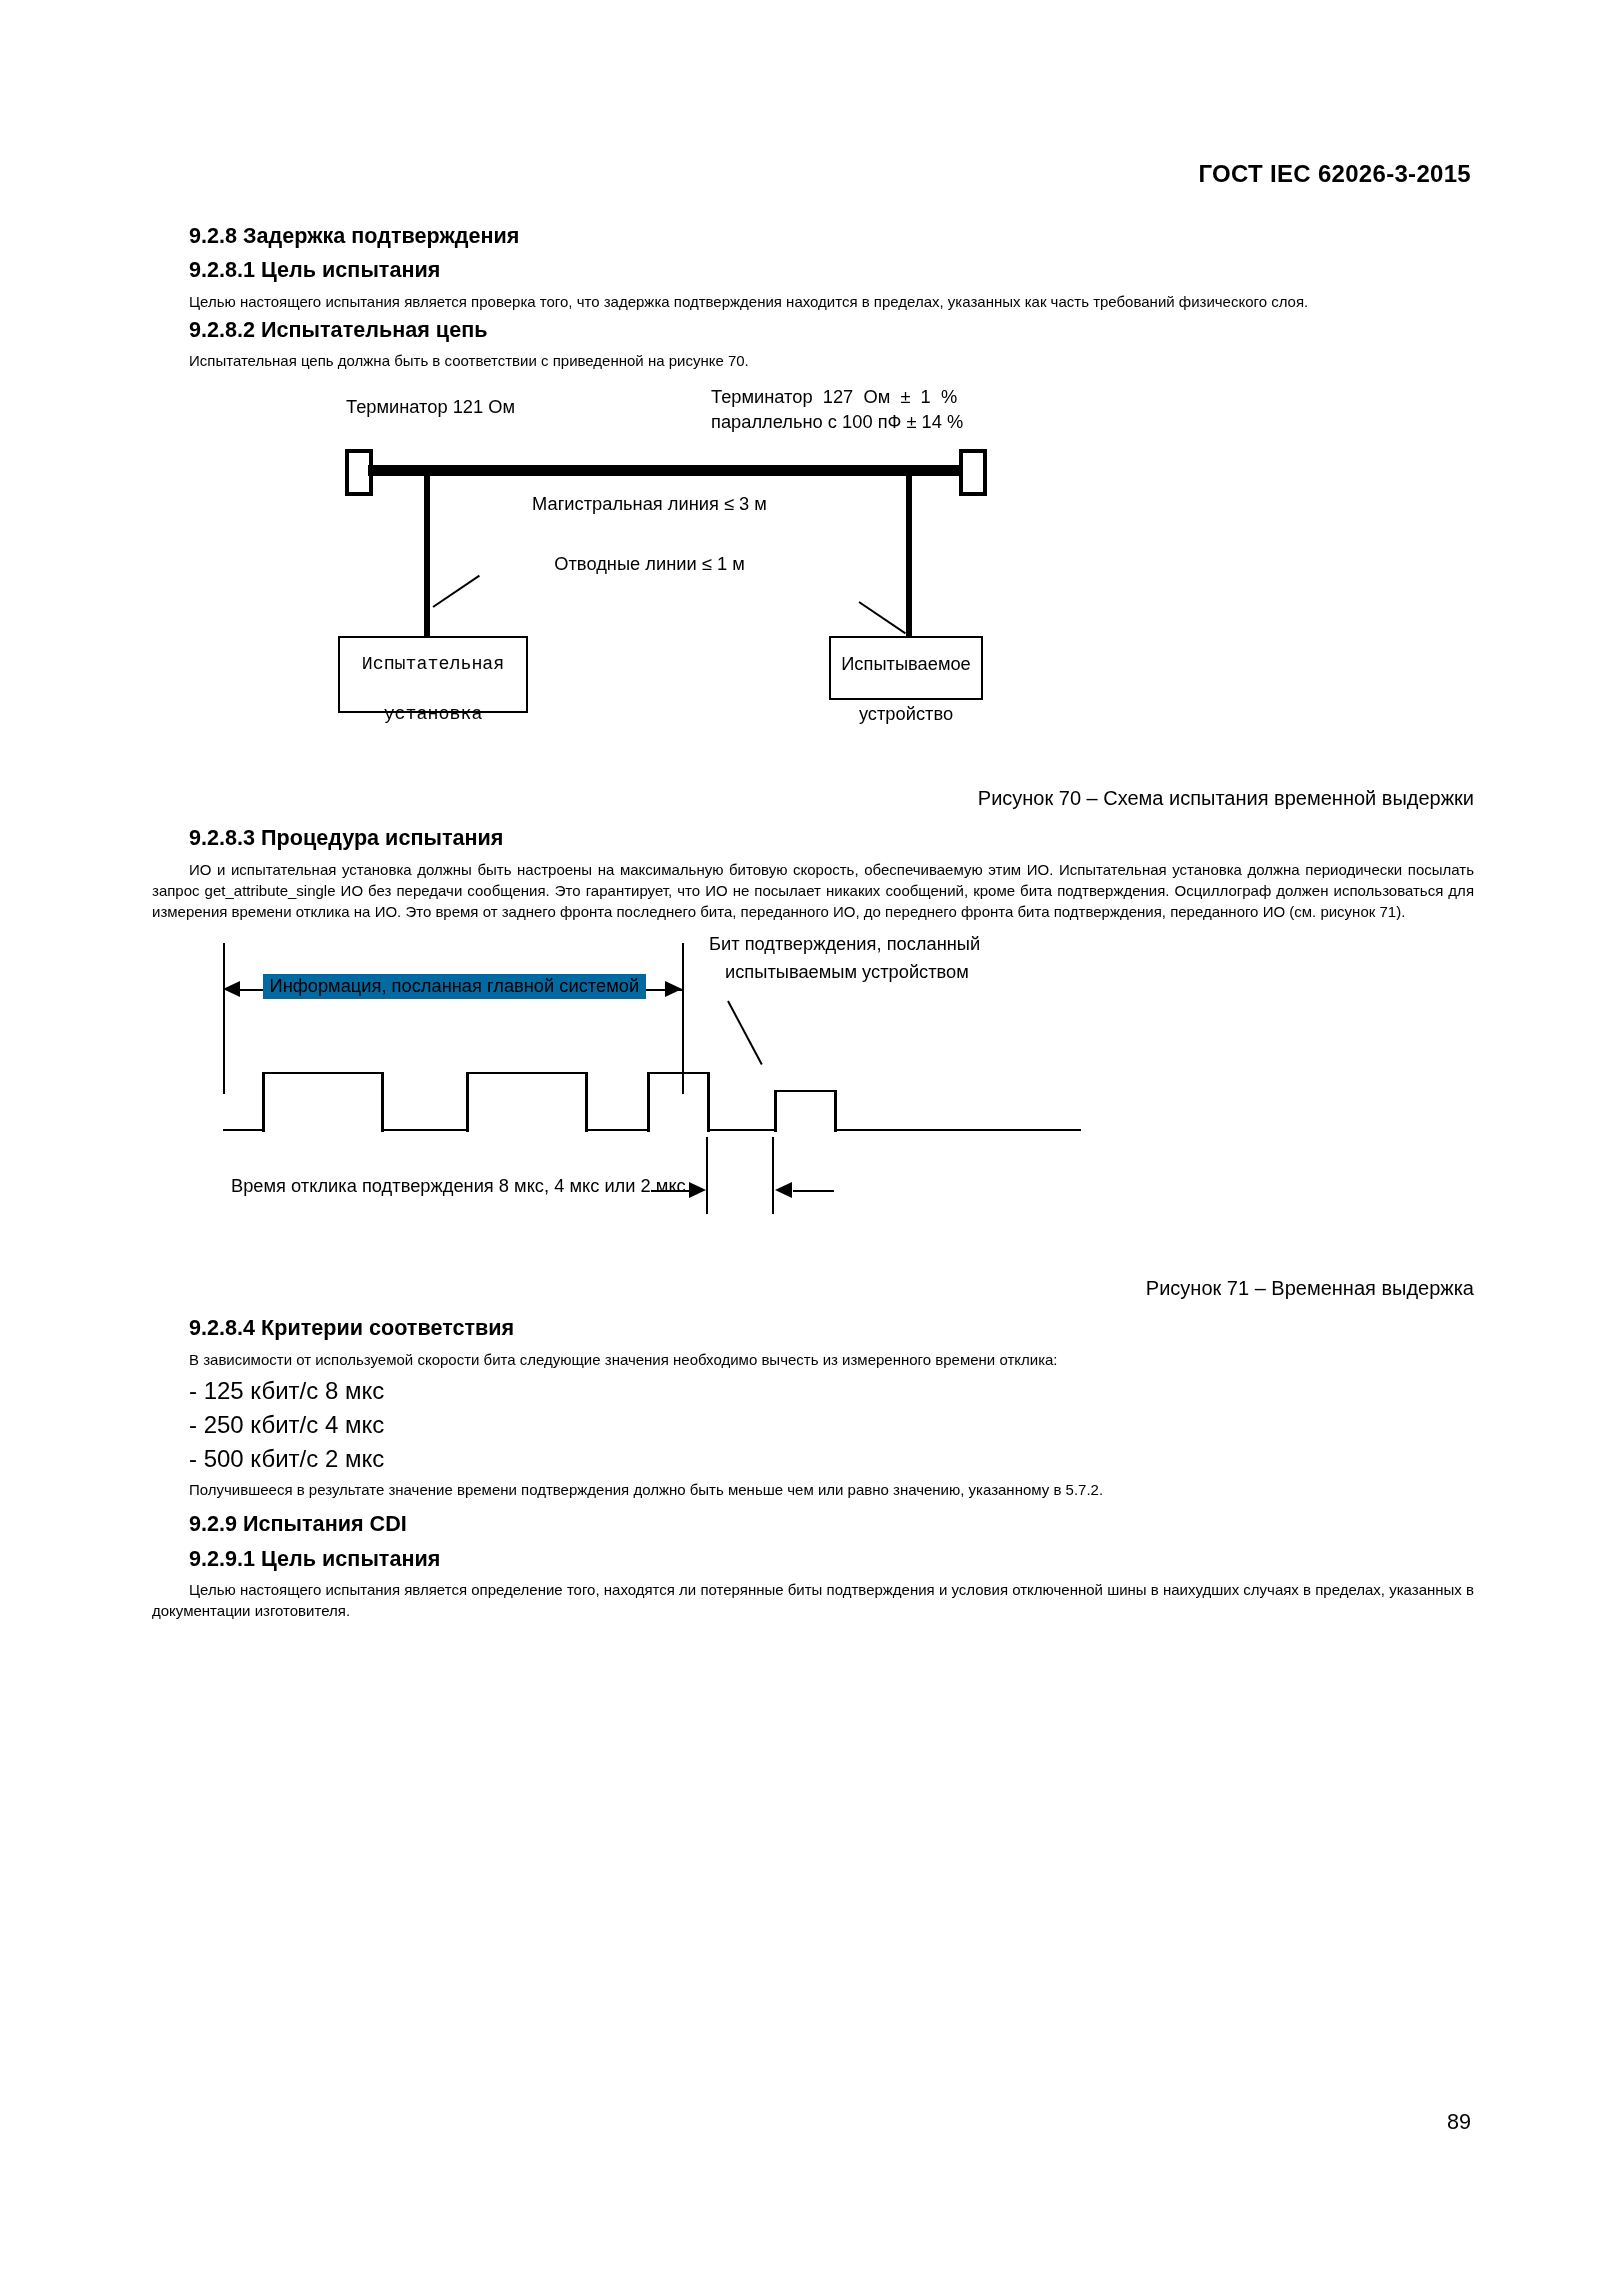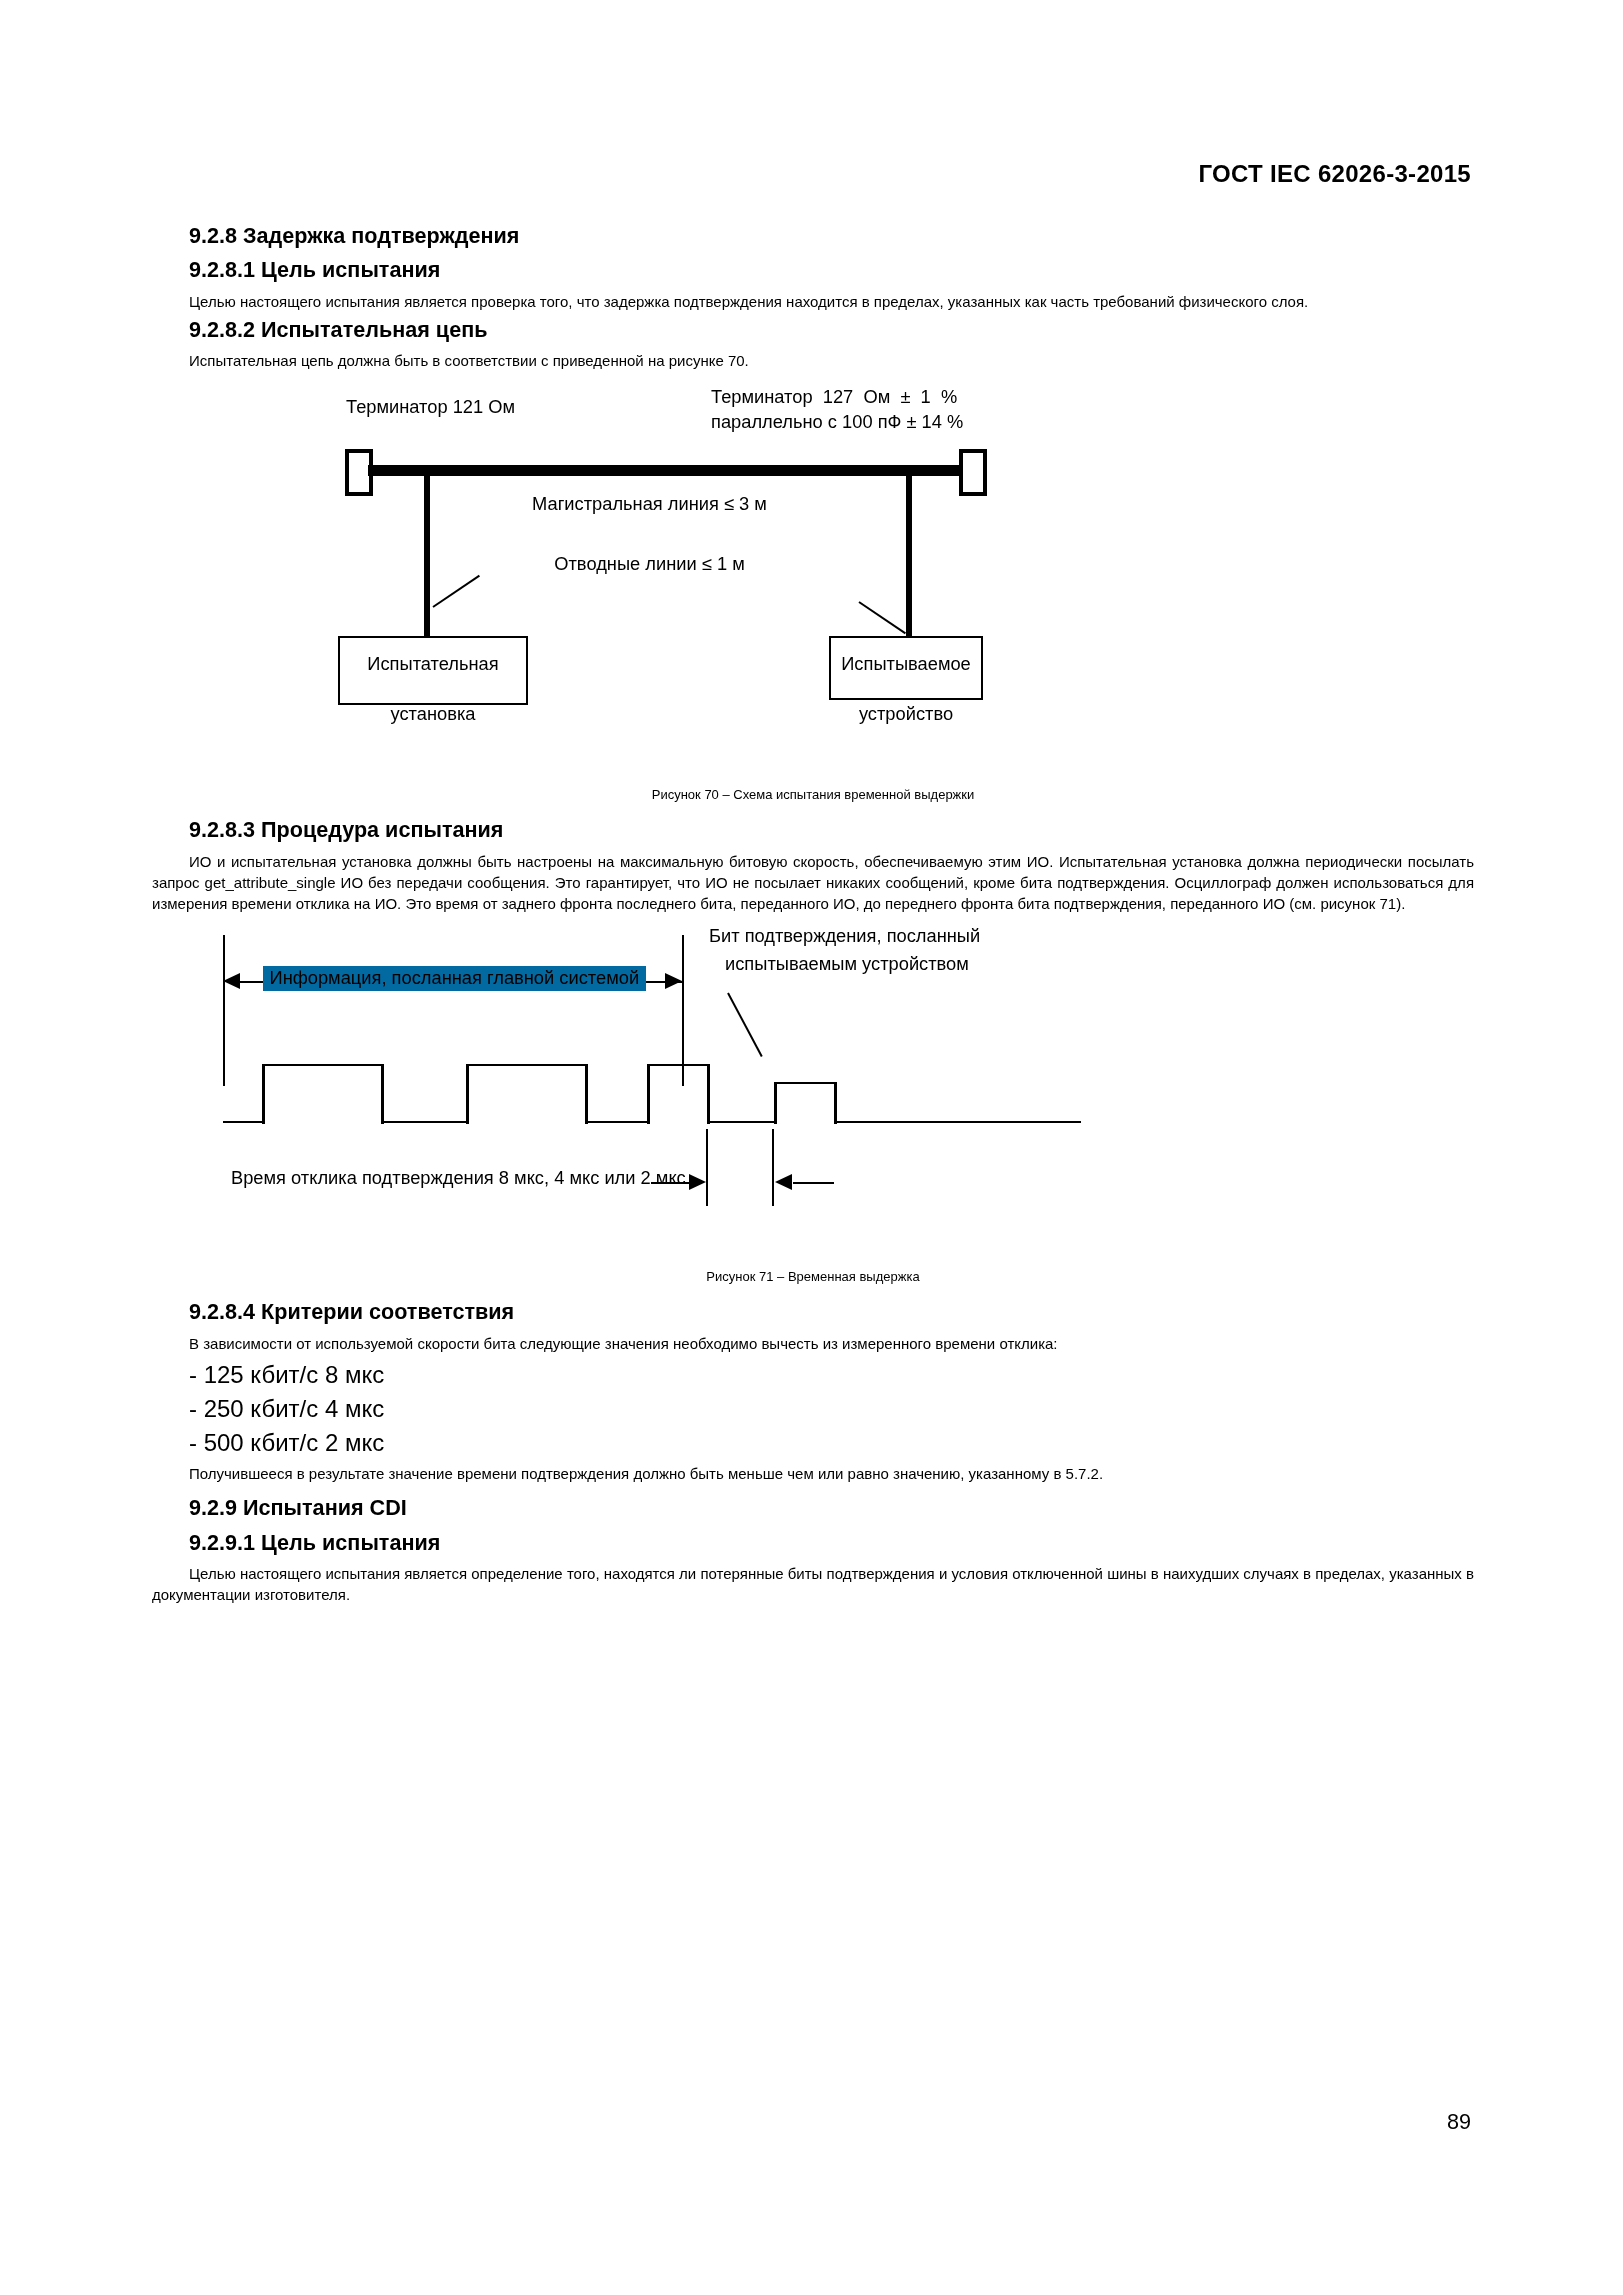--- a/index.html
+++ b/index.html
@@ -69,22 +69,22 @@
     line-height: 1.42;
     padding-left: 37px;
   }
 
   .gap-s { height: 6.5px; }
   .gap-m { height: 14.4px; }
 
   
   .figure { position: relative; width: 100%; }
   .fig-caption {
-    text-align: center;
-    font-size: 13px;
+    text-align: right;
+    font-size: 20px;
     margin-top: 3.9px;
   }
 
   
   #fig70-art {
     position: relative;
     width: 1322px;
     height: 393px;
     margin: 0 auto;
   }
@@ -214,21 +214,21 @@
         <div class="drop" style="left:272px; top:84px; height:162px;"></div>
         <div class="drop" style="left:754px; top:84px; height:162px;"></div>
 
         <div class="lbl-c" style="left:334px; top:102px; width:327px;">Магистральная линия ≤ 3 м</div>
 
         <div class="lbl-c" style="left:334px; top:162px; width:327px;">Отводные линии ≤ 1 м</div>
 
         <div class="leader" style="left:281px; top:216px; width:56px; transform:rotate(-34deg);"></div>
         <div class="leader" style="left:707px; top:211px; width:56px; transform:rotate(34deg);"></div>
 
-        <div class="unit-box" style="left:186px; top:246px; width:190px; height:69px;">
+        <div class="unit-box" style="left:186px; top:246px; width:190px; height:77px;font-family:Liberation Mono, monospace;">
           <span>
             <span>Испытательная</span><br>
             <span>установка</span>
           </span>
         </div>
 
         <div class="unit-box" style="left:677px; top:246px; width:154px; height:64px;">
           <span>
             <span>Испытываемое</span><br>
             <span>устройство</span>

